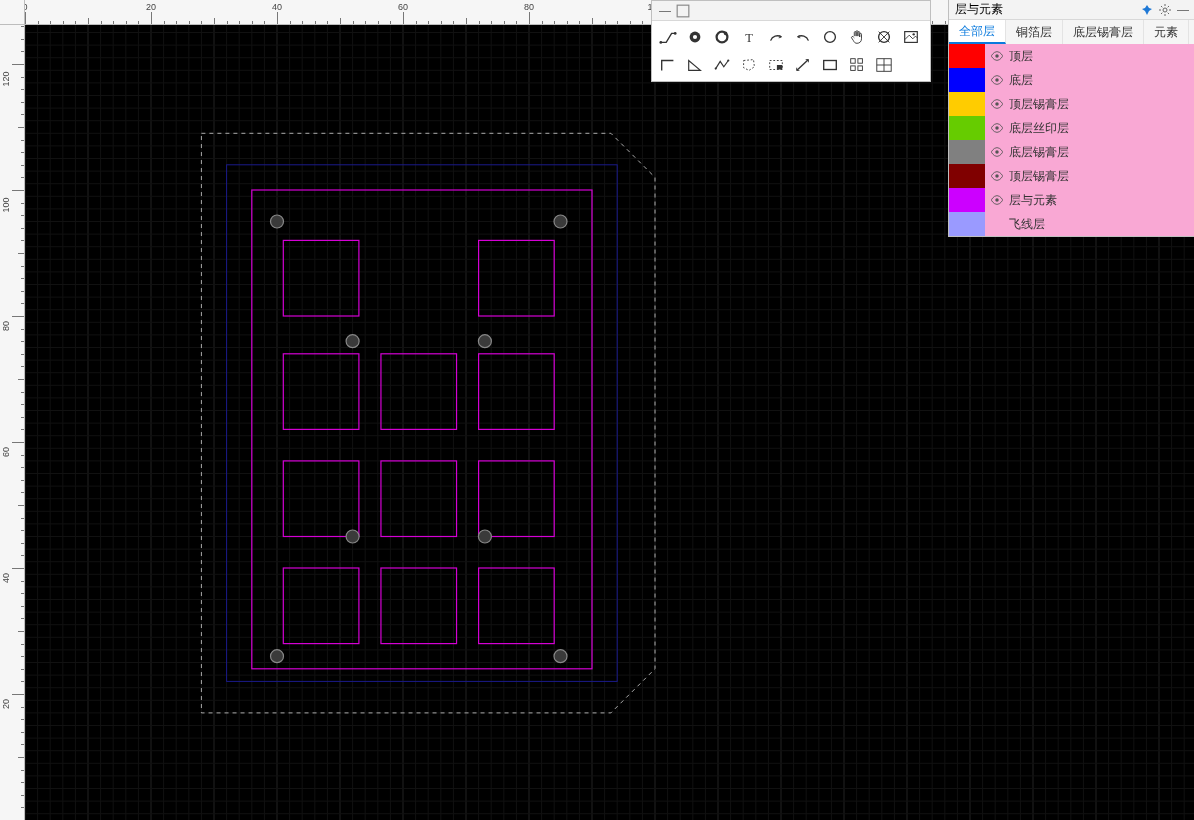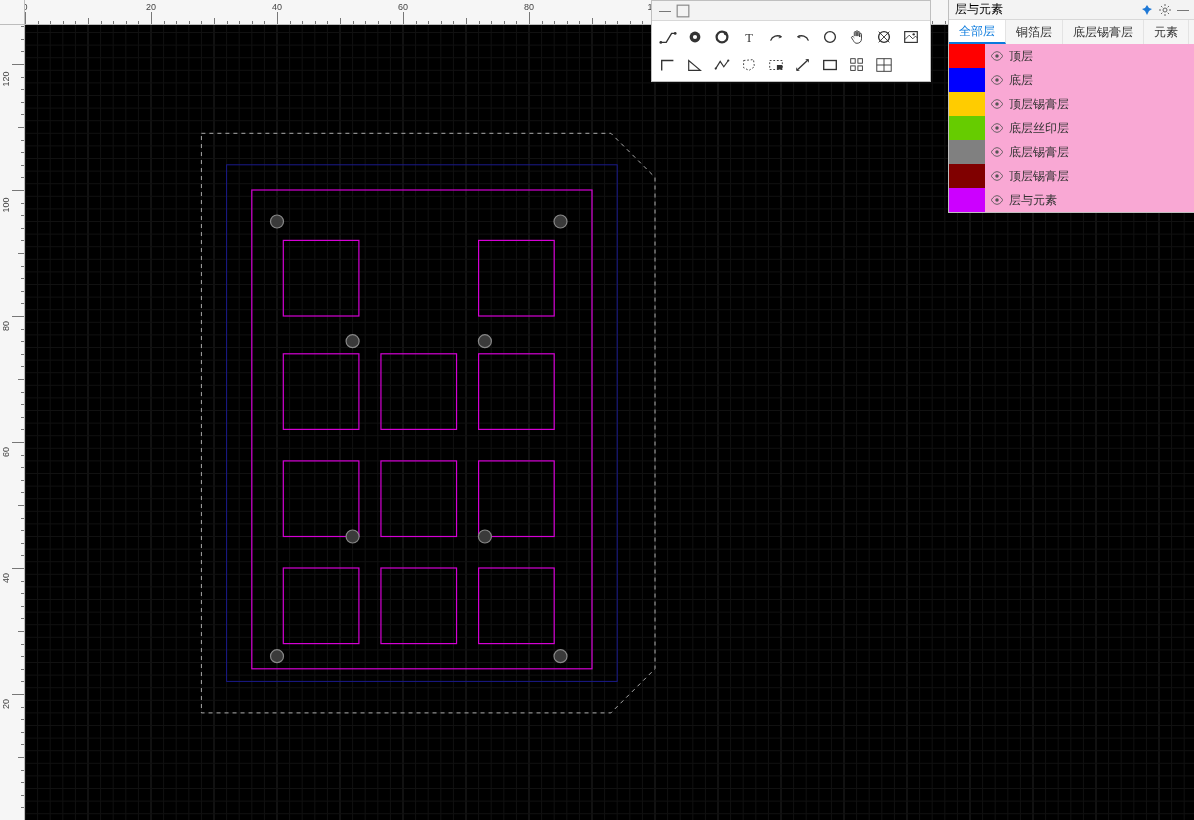--- a/index.html
+++ b/index.html
@@ -768,14 +768,19 @@
       <div class="layer-row">
         <div class="color-swatch" style="background: rgb(204, 0, 255);"></div>
         <div class="layer-eye">
           <svg viewBox="0 0 16 16" width="14" height="14">
             <path d="M8 3 C4 3 1.5 8 1.5 8 s2.5 5 6.5 5 6.5-5 6.5-5 S12 3 8 3z" fill="none" stroke="#555" stroke-width="1"></path>
             <circle cx="8" cy="8" r="2" fill="#555"></circle>
           </svg>
         </div>
         <div class="layer-name">层与元素</div>
       </div>
+      <div class="layer-row">
+        <div class="color-swatch" style="background: rgb(154, 154, 255);"></div>
+        <div class="layer-eye"></div>
+        <div class="layer-name">飞线层</div>
+      </div>
     </div>
 </div>
 
 </body></html>

